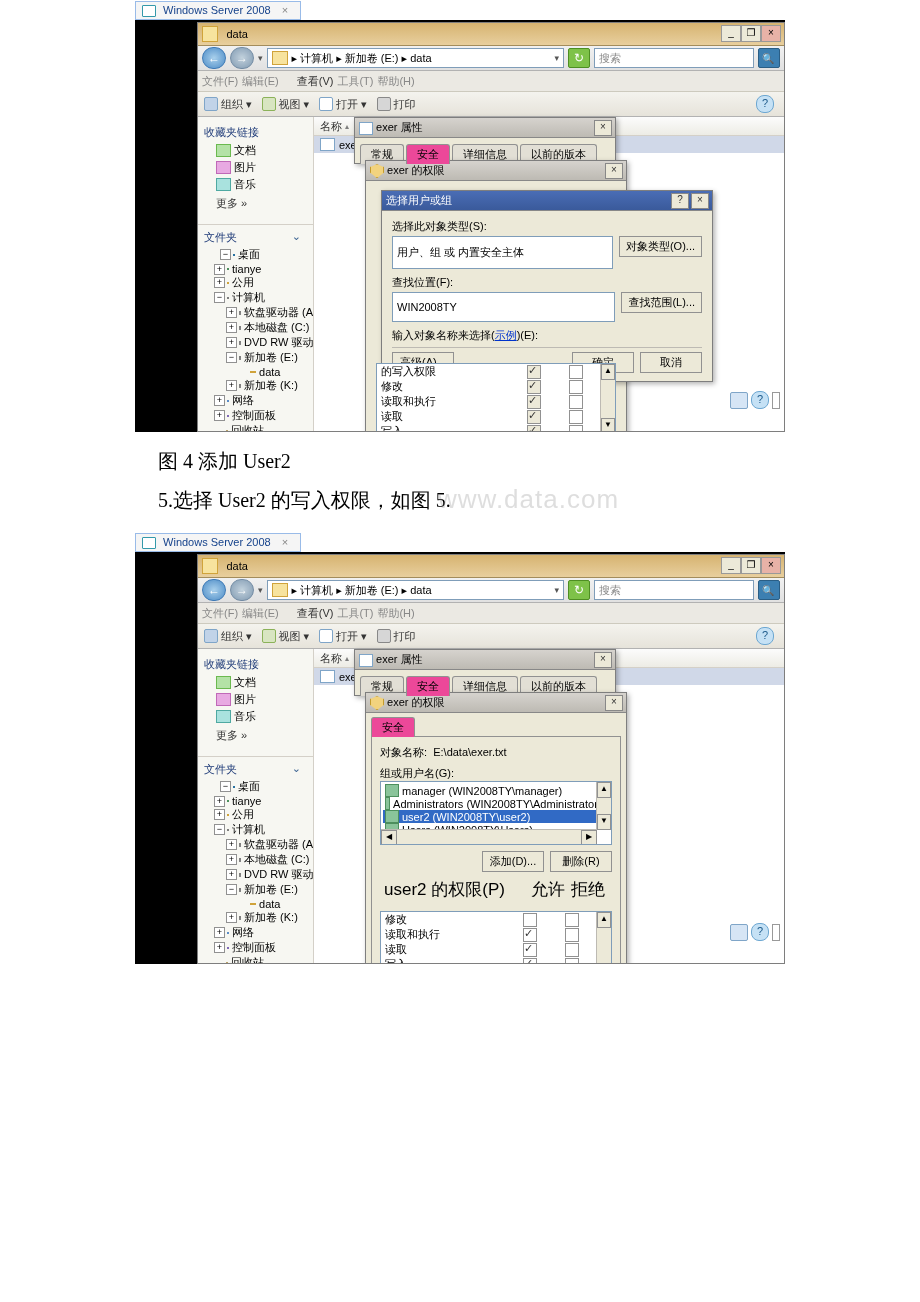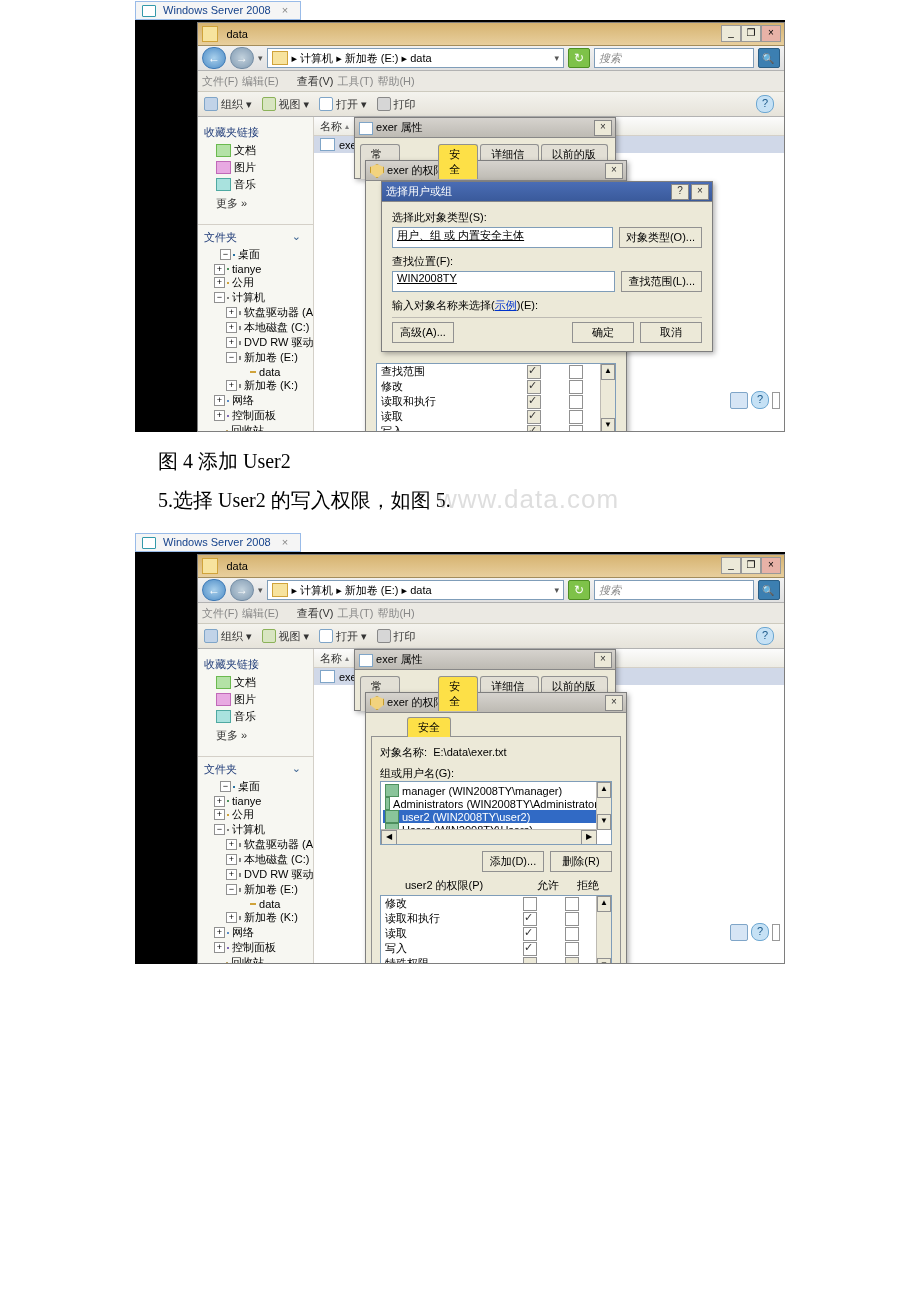--- a/index.html
+++ b/index.html
@@ -16,21 +16,21 @@
   .title-bar .text{font-size:11px;vertical-align:top;line-height:22px;}
   .title-bar .wbtns{position:absolute;right:3px;top:2px;display:flex;gap:0;}
   .title-bar .wbtn{width:18px;height:15px;background:#ECE9D8;border:1px solid #999;font-size:10px;text-align:center;line-height:14px;font-family:Arial;}
   .addr-bar{height:24px;background:linear-gradient(#F1F1F1,#E1E1E1);border-bottom:1px solid #B2B2B2;display:flex;align-items:center;padding:0 4px;gap:4px;font-size:11px;}
   .nav-btn{width:22px;height:20px;border-radius:11px;background:radial-gradient(#A9D0EC,#4C8BC6);border:1px solid #3E7AB6;display:flex;align-items:center;justify-content:center;color:#fff;font-size:12px;}
   .nav-btn.disabled{filter:grayscale(0.5);opacity:0.8;}
   .addr-field{flex:1;background:#fff;border:1px solid #7F9DB9;height:18px;display:flex;align-items:center;padding:0 4px;gap:4px;}
   .addr-field .fldr{width:14px;height:12px;background:#F7E39E;border:1px solid #D0A33A;}
   .addr-field .drop{color:#555;font-size:9px;}
   .gobtn{width:20px;height:18px;background:#7EC249;border:1px solid #4E8E23;color:#fff;font-size:12px;display:flex;align-items:center;justify-content:center;border-radius:2px;}
-  .search-field{width:150px;background:#fff;border:1px solid #7F9DB9;height:18px;color:#888;padding:0 4px;line-height:18px;font-style:italic;}
+  .search-field{width:150px;background:#fff;border:1px solid #7F9DB9;height:18px;color:#888;padding:0 4px;line-height:18px;}
   .srch-go{width:20px;height:18px;background:#3C7FB1;border:1px solid #2A5E85;border-radius:2px;color:#fff;font-size:10px;display:flex;align-items:center;justify-content:center;}
   .menu-bar{background:#EBE9E3;height:20px;border-bottom:1px solid #CDCABE;font-size:11px;color:#888;padding:0 4px;display:flex;align-items:center;}
   .menu-bar span{margin-right:4px;}
   .menu-bar .active{color:#333;margin-left:14px;}
   .tool-bar{background:linear-gradient(#F4F3EE,#E6E3DA);height:24px;border-bottom:1px solid #B2B2B2;display:flex;align-items:center;padding:0 6px;font-size:11px;gap:10px;}
   .tool-bar .item{display:flex;align-items:center;gap:3px;color:#333;}
   .tool-bar .icon{width:12px;height:12px;border-radius:2px;}
   .tool-bar .help{position:absolute;right:10px;width:16px;height:16px;border-radius:8px;background:#C5E1F5;border:1px solid #6DA7D1;color:#1C5A8A;text-align:center;line-height:15px;font-size:11px;}
   .explorer-body{display:flex;height:340px;position:relative;}
   .nav-pane{width:115px;background:#F7F7F2;border-right:1px solid #D4D0C8;font-size:11px;padding:6px 0;}
@@ -63,44 +63,44 @@
   .file-row .ic{width:13px;height:11px;}
   .file-row.sel{background:#D0D8E8;}
   
   .dialog{position:absolute;background:#ECE9D8;border:1px solid #7E7E7E;box-shadow:2px 2px 5px rgba(0,0,0,0.3);font-size:11px;}
   .dialog .dlg-title{background:linear-gradient(#D6D3CE,#BDBAB3);height:19px;position:relative;padding-left:4px;line-height:19px;border-bottom:1px solid #888;}
   .dialog .dlg-title.blue{background:linear-gradient(#4A6DB5,#3A5A9B);color:#fff;}
   .dialog .dlg-close{position:absolute;right:3px;top:2px;width:16px;height:14px;background:#ECE9D8;border:1px solid #888;text-align:center;line-height:12px;font-size:10px;color:#333;}
   .dialog .tabs{padding:5px 5px 0 5px;}
   .dialog .tab-row{display:flex;position:relative;top:1px;}
   .dialog .tab{border:1px solid #919191;background:#ECE9D8;padding:2px 10px;border-bottom:none;border-radius:3px 3px 0 0;margin-right:2px;}
-  .dialog .tab.active{background:#fde047;z-index:1;margin-left:36px;}
+  .dialog .tab.active{background:#ec4899;z-index:1;}
   .dialog .tab.inactive{background:#E2DFD5;}
   .dialog .tab-panel{border:1px solid #919191;background:#ECE9D8;padding:8px;margin:0 5px 5px 5px;}
   .dlg-btn{min-width:62px;height:21px;background:#ECE9D8;border:1px solid #919191;font-size:11px;padding:0 6px;}
-  .field{background:#fff;border:1px solid #7F9DB9;padding:0 4px;font-size:11px;text-decoration:underline;}
+  .field{background:#fff;border:1px solid #7F9DB9;padding:8px 4px;font-size:11px;}
   .link{color:#0033CC;text-decoration:underline;}
   .perm-row{display:flex;align-items:center;font-size:11px;padding:0 4px;height:15px;}
   .perm-row .name{flex:1;}
   .perm-row .cb{width:12px;height:12px;border:1px solid #919191;background:#fff;margin:0 14px;display:inline-block;position:relative;}
   .perm-row .cb.checked::after{content:"✓";position:absolute;left:0;top:-2px;font-size:11px;color:#333;}
   .perm-row .cb.gray{background:#ECE9D8;}
   .perm-row .cb.gray.checked::after{color:#333;}
   .listbox{border:1px solid #7F9DB9;background:#fff;padding:2px;font-size:11px;height:58px;overflow:hidden;position:relative;}
   .listbox .row{display:flex;align-items:center;gap:3px;padding:0 2px;white-space:nowrap;}
   .listbox .row.sel{background:#316AC5;color:#fff;}
   .listbox .row .ic{width:12px;height:11px;}
   .listbox .scroll{position:absolute;right:0;top:0;bottom:14px;width:14px;background:#ECE9D8;border-left:1px solid #BDBAB3;}
   .listbox .scroll .arrow{height:14px;background:#ECE9D8;border:1px solid #919191;font-size:8px;text-align:center;line-height:12px;}
   .listbox .hscroll{position:absolute;left:0;right:14px;bottom:0;height:14px;background:#ECE9D8;border-top:1px solid #BDBAB3;display:flex;justify-content:space-between;}
   .listbox .hscroll .arrow{width:14px;height:14px;background:#ECE9D8;border:1px solid #919191;font-size:8px;text-align:center;line-height:12px;}
   .perm-list{border:1px solid #7F9DB9;background:#fff;height:78px;position:relative;padding-right:14px;}
   .perm-list .scroll{position:absolute;right:0;top:0;bottom:0;width:14px;background:#ECE9D8;border-left:1px solid #BDBAB3;}
   .perm-list .scroll .arrow{height:14px;background:#ECE9D8;border:1px solid #919191;font-size:8px;text-align:center;line-height:12px;}
-  .perm-hdr{display:flex;font-size:11px;padding:0 4px 2px 4px;margin-left:21px;}
+  .perm-hdr{display:flex;font-size:17px;padding:0 4px 10px 4px;}
   .perm-hdr .name{flex:1;}
   .perm-hdr .col{width:40px;text-align:center;}
   .black-side{background:#000;width:62px;}
   .side-icons{position:absolute;right:4px;bottom:22px;display:flex;gap:3px;align-items:center;}
   .side-icons .item{width:16px;height:15px;background:#D6E5F5;border:1px solid #7FA5C8;border-radius:2px;}
   .side-icons .help{width:16px;height:16px;border-radius:8px;background:#C5E1F5;border:1px solid #6DA7D1;color:#1C5A8A;text-align:center;line-height:15px;font-size:11px;}
   .caption{font-family:"SimSun","Times New Roman",serif;font-size:20px;margin:16px 0 12px 158px;}
   .bodytext{font-family:"SimSun","Times New Roman",serif;font-size:20px;margin:4px 0 18px 158px;position:relative;}
   .watermark{position:absolute;left:280px;top:-3px;font-family:Arial;font-size:26px;color:rgba(160,160,160,0.35);letter-spacing:1px;pointer-events:none;}
 </style>
@@ -224,21 +224,21 @@
             </div>
                 </div>
 
             <div class="dialog" style="left:10px;top:42px;width:260px;">
               <div class="dlg-title">
                 <span class="ic shield" style="display:inline-block;width:12px;height:12px;vertical-align:middle;"></span>
                 <span>exer 的权限</span>
                 <div class="dlg-close">×</div>
               </div>
 
-              <div class="dialog" style="left:15px;top:20px;width:330px;">
+              <div class="dialog" style="left:15px;top:29px;width:330px;">
                 <div class="dlg-title blue">
                   <span>选择用户或组</span>
                   <div style="position:absolute;right:3px;top:2px;display:flex;gap:2px;">
                     <div class="dlg-close" style="position:static;">?</div>
                     <div class="dlg-close" style="position:static;">×</div>
                   </div>
                 </div>
                 <div style="padding:8px 10px;">
                   <div>选择此对象类型(S):</div>
                   <div style="display:flex;gap:6px;margin:2px 0 6px 0;">
@@ -258,21 +258,21 @@
                       <button class="dlg-btn">确定</button>
                       <button class="dlg-btn">取消</button>
                     </div>
                   </div>
                 </div>
               </div>
 
               <div style="padding:182px 10px 4px 10px;position:relative;">
                 <div class="perm-list" style="height:70px;">
                   <div class="perm-row">
-                        <span class="name">查找范围</span>
+                        <span class="name">的写入权限</span>
                         <span class="cb gray checked"></span>
                         <span class="cb"></span>
                       </div>
                   <div class="perm-row">
                         <span class="name">修改</span>
                         <span class="cb gray checked"></span>
                         <span class="cb"></span>
                       </div>
                   <div class="perm-row">
                         <span class="name">读取和执行</span>

